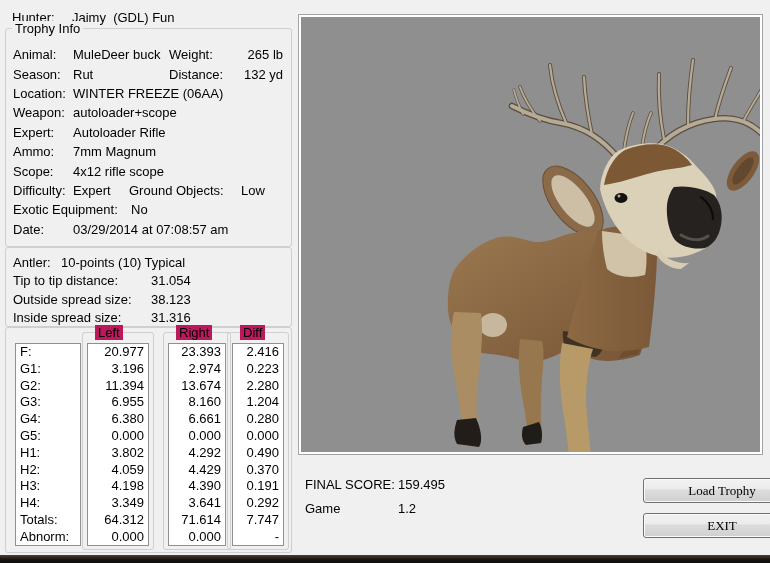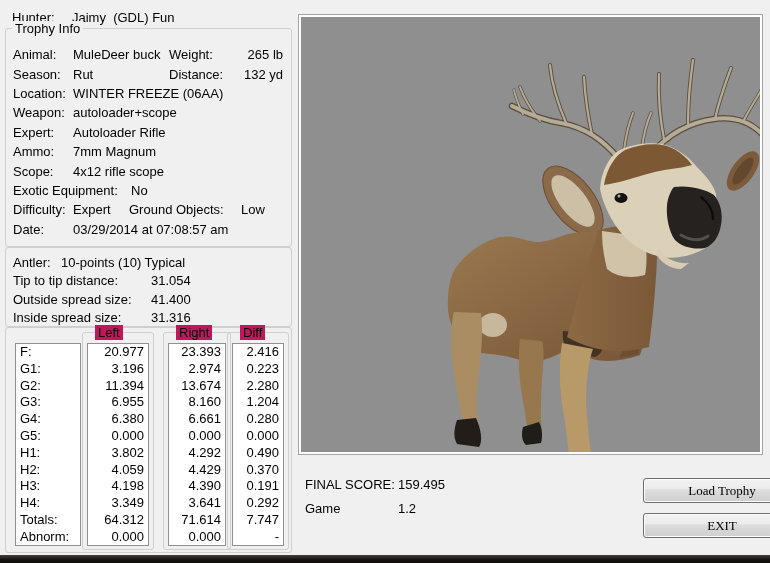--- a/index.html
+++ b/index.html
@@ -102,49 +102,49 @@
     </div>
     <div class="trow">
       <span class="l1">Ammo:</span>
       <span class="v1 val">7mm Magnum</span>
     </div>
     <div class="trow">
       <span class="l1">Scope:</span>
       <span class="v1 val">4x12 rifle scope</span>
     </div>
     <div class="trow">
-      <span class="lwide">Exotic Equipment:</span>
-      <span class="v1 val">No</span>
-    </div>
-    <div class="trow">
       <span class="l1b">Difficulty:</span>
       <span class="v1b val">Expert</span>
       <span class="l2b">Ground Objects:</span>
       <span class="v2b val">Low</span>
     </div>
     <div class="trow">
+      <span class="lwide">Exotic Equipment:</span>
+      <span class="v1 val">No</span>
+    </div>
+    <div class="trow">
       <span class="l1">Date:</span>
       <span class="v1 val">03/29/2014 at 07:08:57 am</span>
     </div>
   </div>
 </div>
 
 <div class="gbox" id="antler-box">
   <div class="fs-body">
     <div class="trow">
       <span class="l1">Antler:</span>
       <span class="v1 val">10-points (10) Typical</span>
     </div>
     <div class="trow">
       <span class="lm">Tip to tip distance:</span>
       <span class="v1 val">31.054</span>
     </div>
     <div class="trow">
       <span class="lm">Outside spread size:</span>
-      <span class="v1 val">41.400</span>
+      <span class="v1 val">38.123</span>
     </div>
     <div class="trow">
       <span class="lm">Inside spread size:</span>
       <span class="v1 val">31.316</span>
     </div>
   </div>
 </div>
 
 <div class="gbox" id="table-box">
   <div class="listbox" id="lb-labels">

